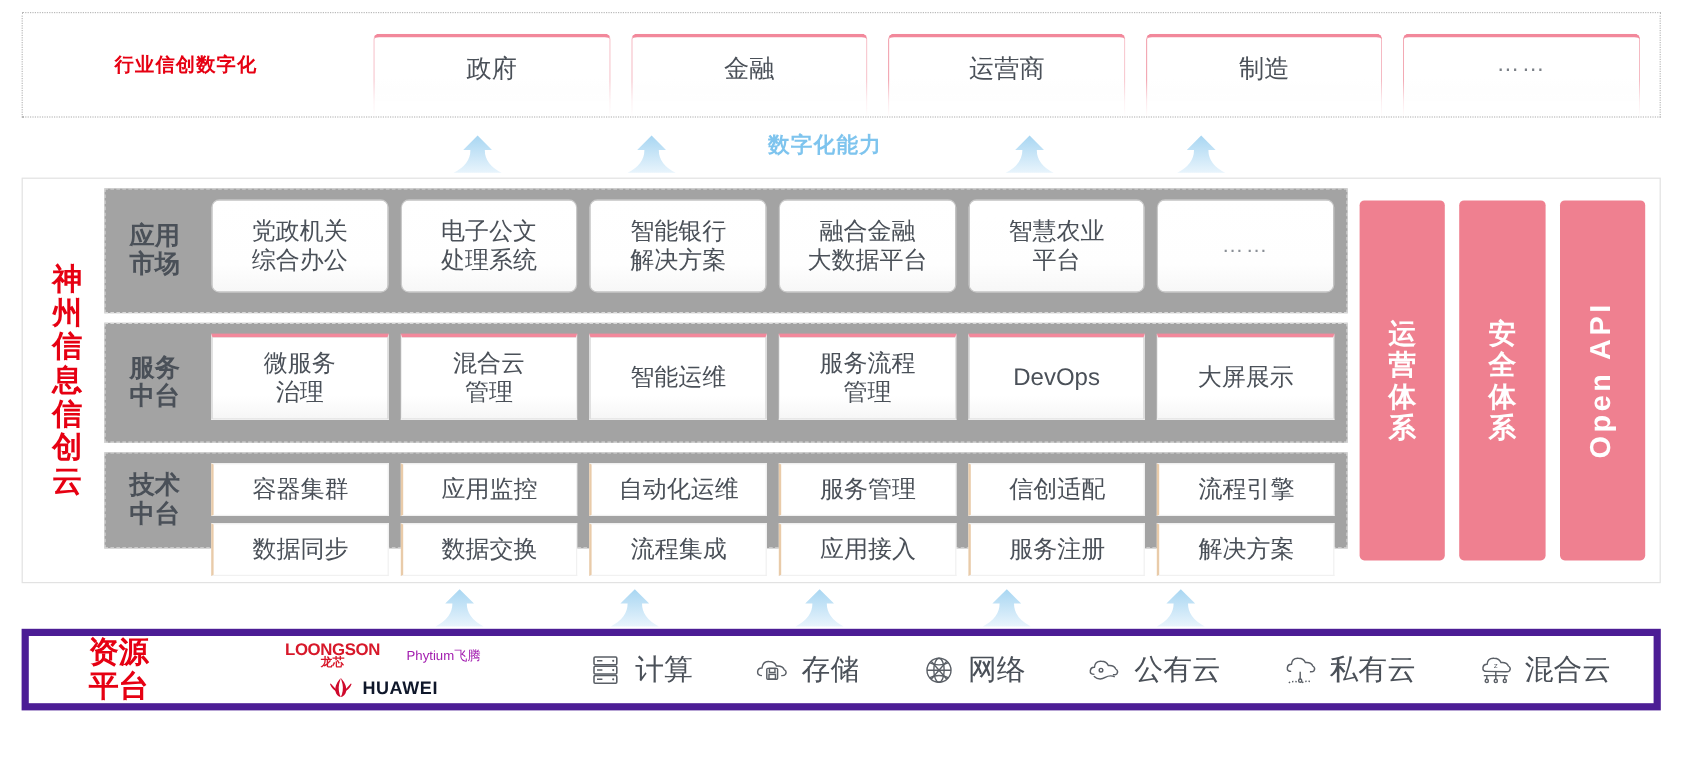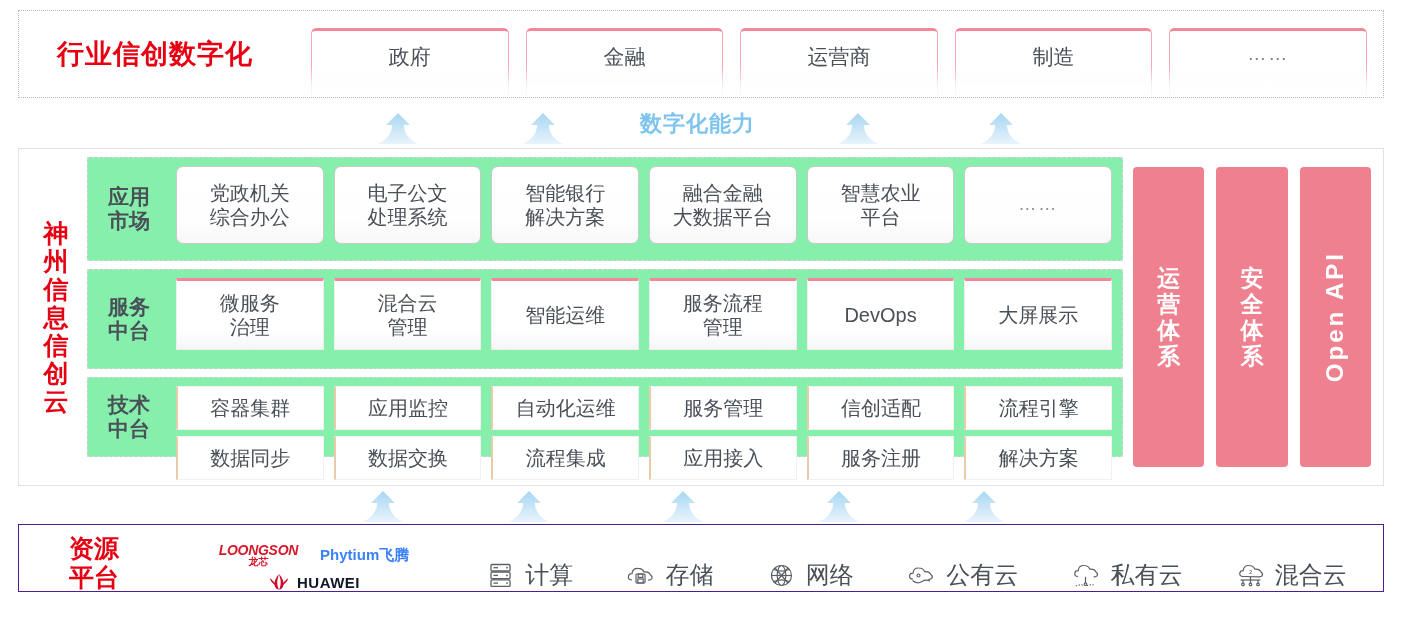--- a/index.html
+++ b/index.html
@@ -17,21 +17,21 @@
     left: 18px; top: 10px;
     width: 1366px; height: 88px;
     border: 1px dotted #b9b9b9;
     display: flex;
     align-items: center;
   }
   .industry-title {
     width: 272px;
     text-align: center;
     color: #e60012;
-    font-size: 27px;
+    font-size: 16px;
     font-weight: bold;
     letter-spacing: 1px;
     flex: none;
   }
   .industry-cards {
     flex: 1;
     display: flex;
     align-items: flex-start;
     height: 88px;
     padding-top: 18px;
@@ -61,21 +61,21 @@
 
   
   .cap-row {
     position: absolute;
     left: 18px; top: 104px;
     width: 1366px; height: 42px;
   }
   .cap-label {
     position: absolute;
     left: 622px; top: 5px;
-    font-size: 22px;
+    font-size: 18px;
     color: #7ec4ee;
     font-weight: bold;
     letter-spacing: 1px;
   }
   .arrow {
     position: absolute;
     bottom: 0;
     width: 56px; height: 34px;
   }
   .arrow svg { display: block; width: 56px; height: 34px; }
@@ -106,21 +106,21 @@
 
   .stack {
     flex: 1;
     display: flex;
     flex-direction: column;
     gap: 8px;
     min-width: 0;
   }
   .tier {
     border: 1px dashed #d8d8d8;
-    background: #86efac;
+    background: #a3a3a3;
     display: flex;
     align-items: center;
     padding: 8px 10px 8px 4px;
     gap: 10px;
   }
   .tier.app { height: 104px; }
   .tier.svc { height: 100px; }
   .tier.tech { height: 80px; }
 
   .tier-label {
@@ -211,48 +211,48 @@
     position: absolute;
     left: 18px; top: 488px;
     width: 1366px; height: 36px;
   }
 
   
   .resource {
     position: absolute;
     left: 18px; top: 524px;
     width: 1366px; height: 68px;
-    border: 1px solid #4c1d95;
+    border: 6px solid #4c1d95;
     background: #ffffff;
     display: flex;
-    align-items: flex-end;
+    align-items: center;
   }
   .resource-title {
     width: 150px; flex: none;
     text-align: center;
     color: #e60012;
     font-size: 25px;
     font-weight: bold;
     line-height: 1.14;
   }
   .vendors {
     width: 290px; flex: none;
     display: flex;
     flex-direction: column;
     align-items: center;
     gap: 6px;
   }
   .vendor-row { display: flex; align-items: center; justify-content: center; gap: 22px; }
   .v-loongson { display: flex; flex-direction: column; align-items: center; line-height: 1; }
   .v-loongson .en {
     color: #d7182a; font-weight: bold; font-size: 14px;
-    font-style: italic; letter-spacing: -0.3px;
+    letter-spacing: -0.3px;
   }
   .v-loongson .cn { color: #d7182a; font-weight: bold; font-size: 10px; }
-  .v-phytium { color: #3b82f6; font-weight: bold; font-size: 15px; }
+  .v-phytium { color: #a21caf; font-weight: normal; font-size: 11px; }
   .v-huawei { display: flex; align-items: center; gap: 7px; }
   .v-huawei .mark { width: 22px; height: 18px; }
   .v-huawei .txt { color: #0f172a; font-weight: bold; font-size: 15px; letter-spacing: 0.5px; }
 
   .res-items {
     flex: 1;
     display: flex;
     align-items: center;
     justify-content: space-around;
     padding-right: 10px;

